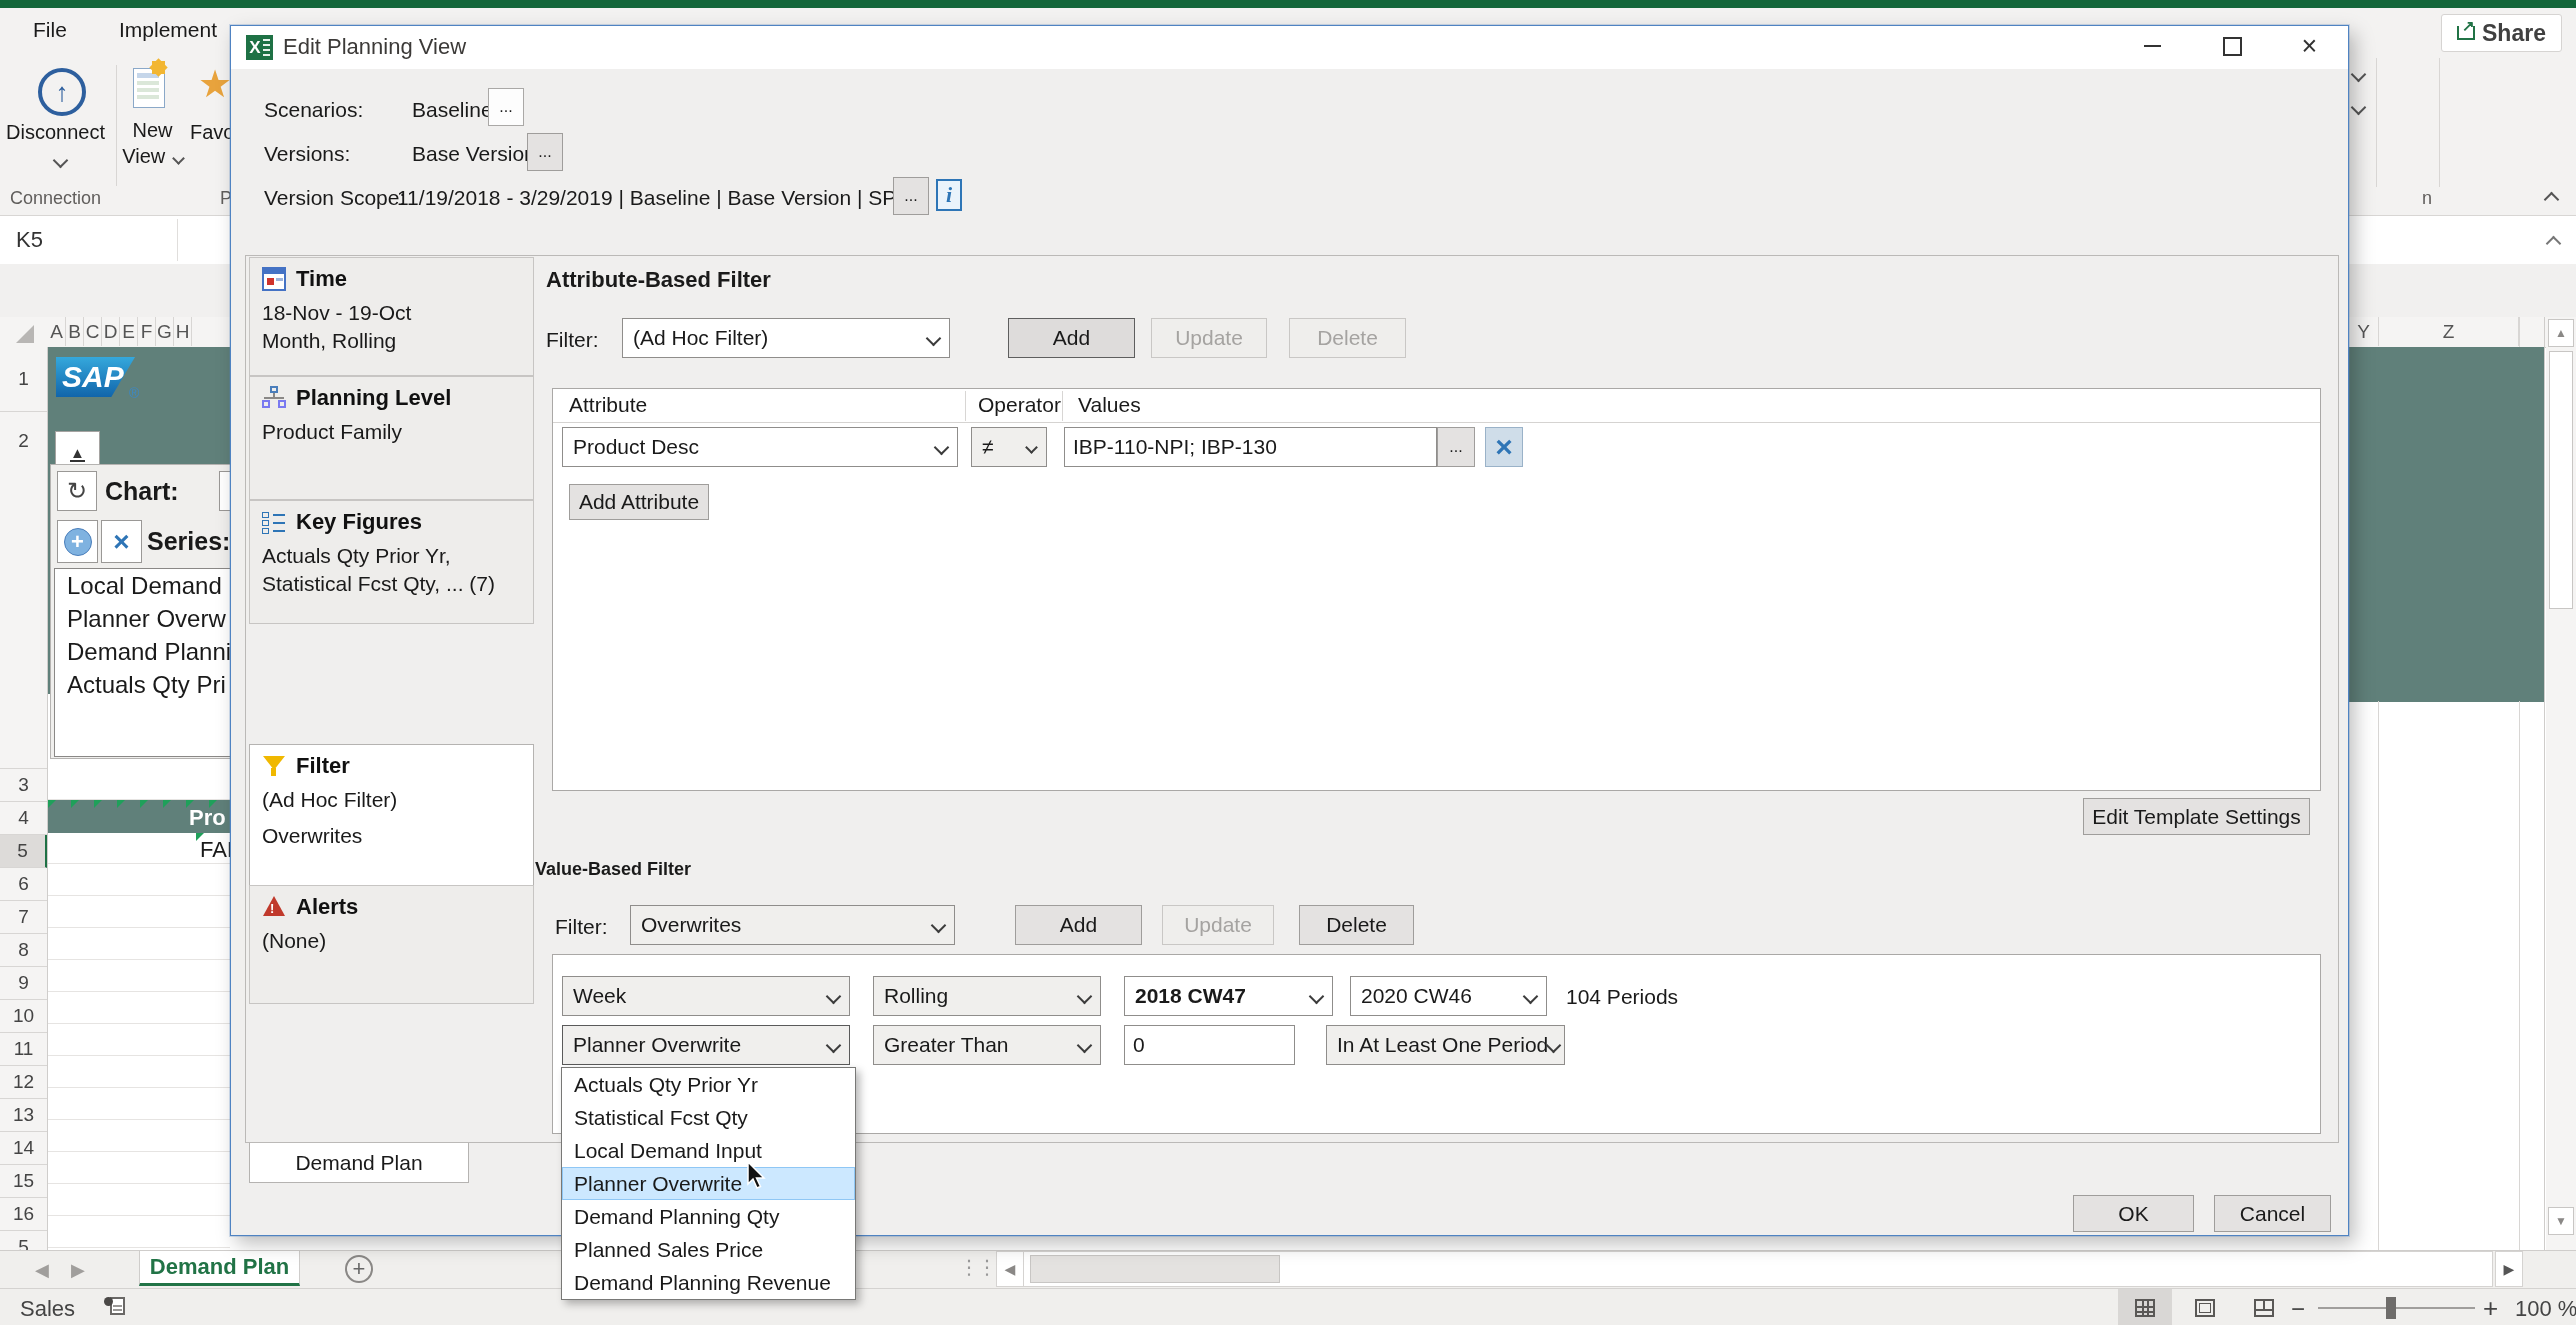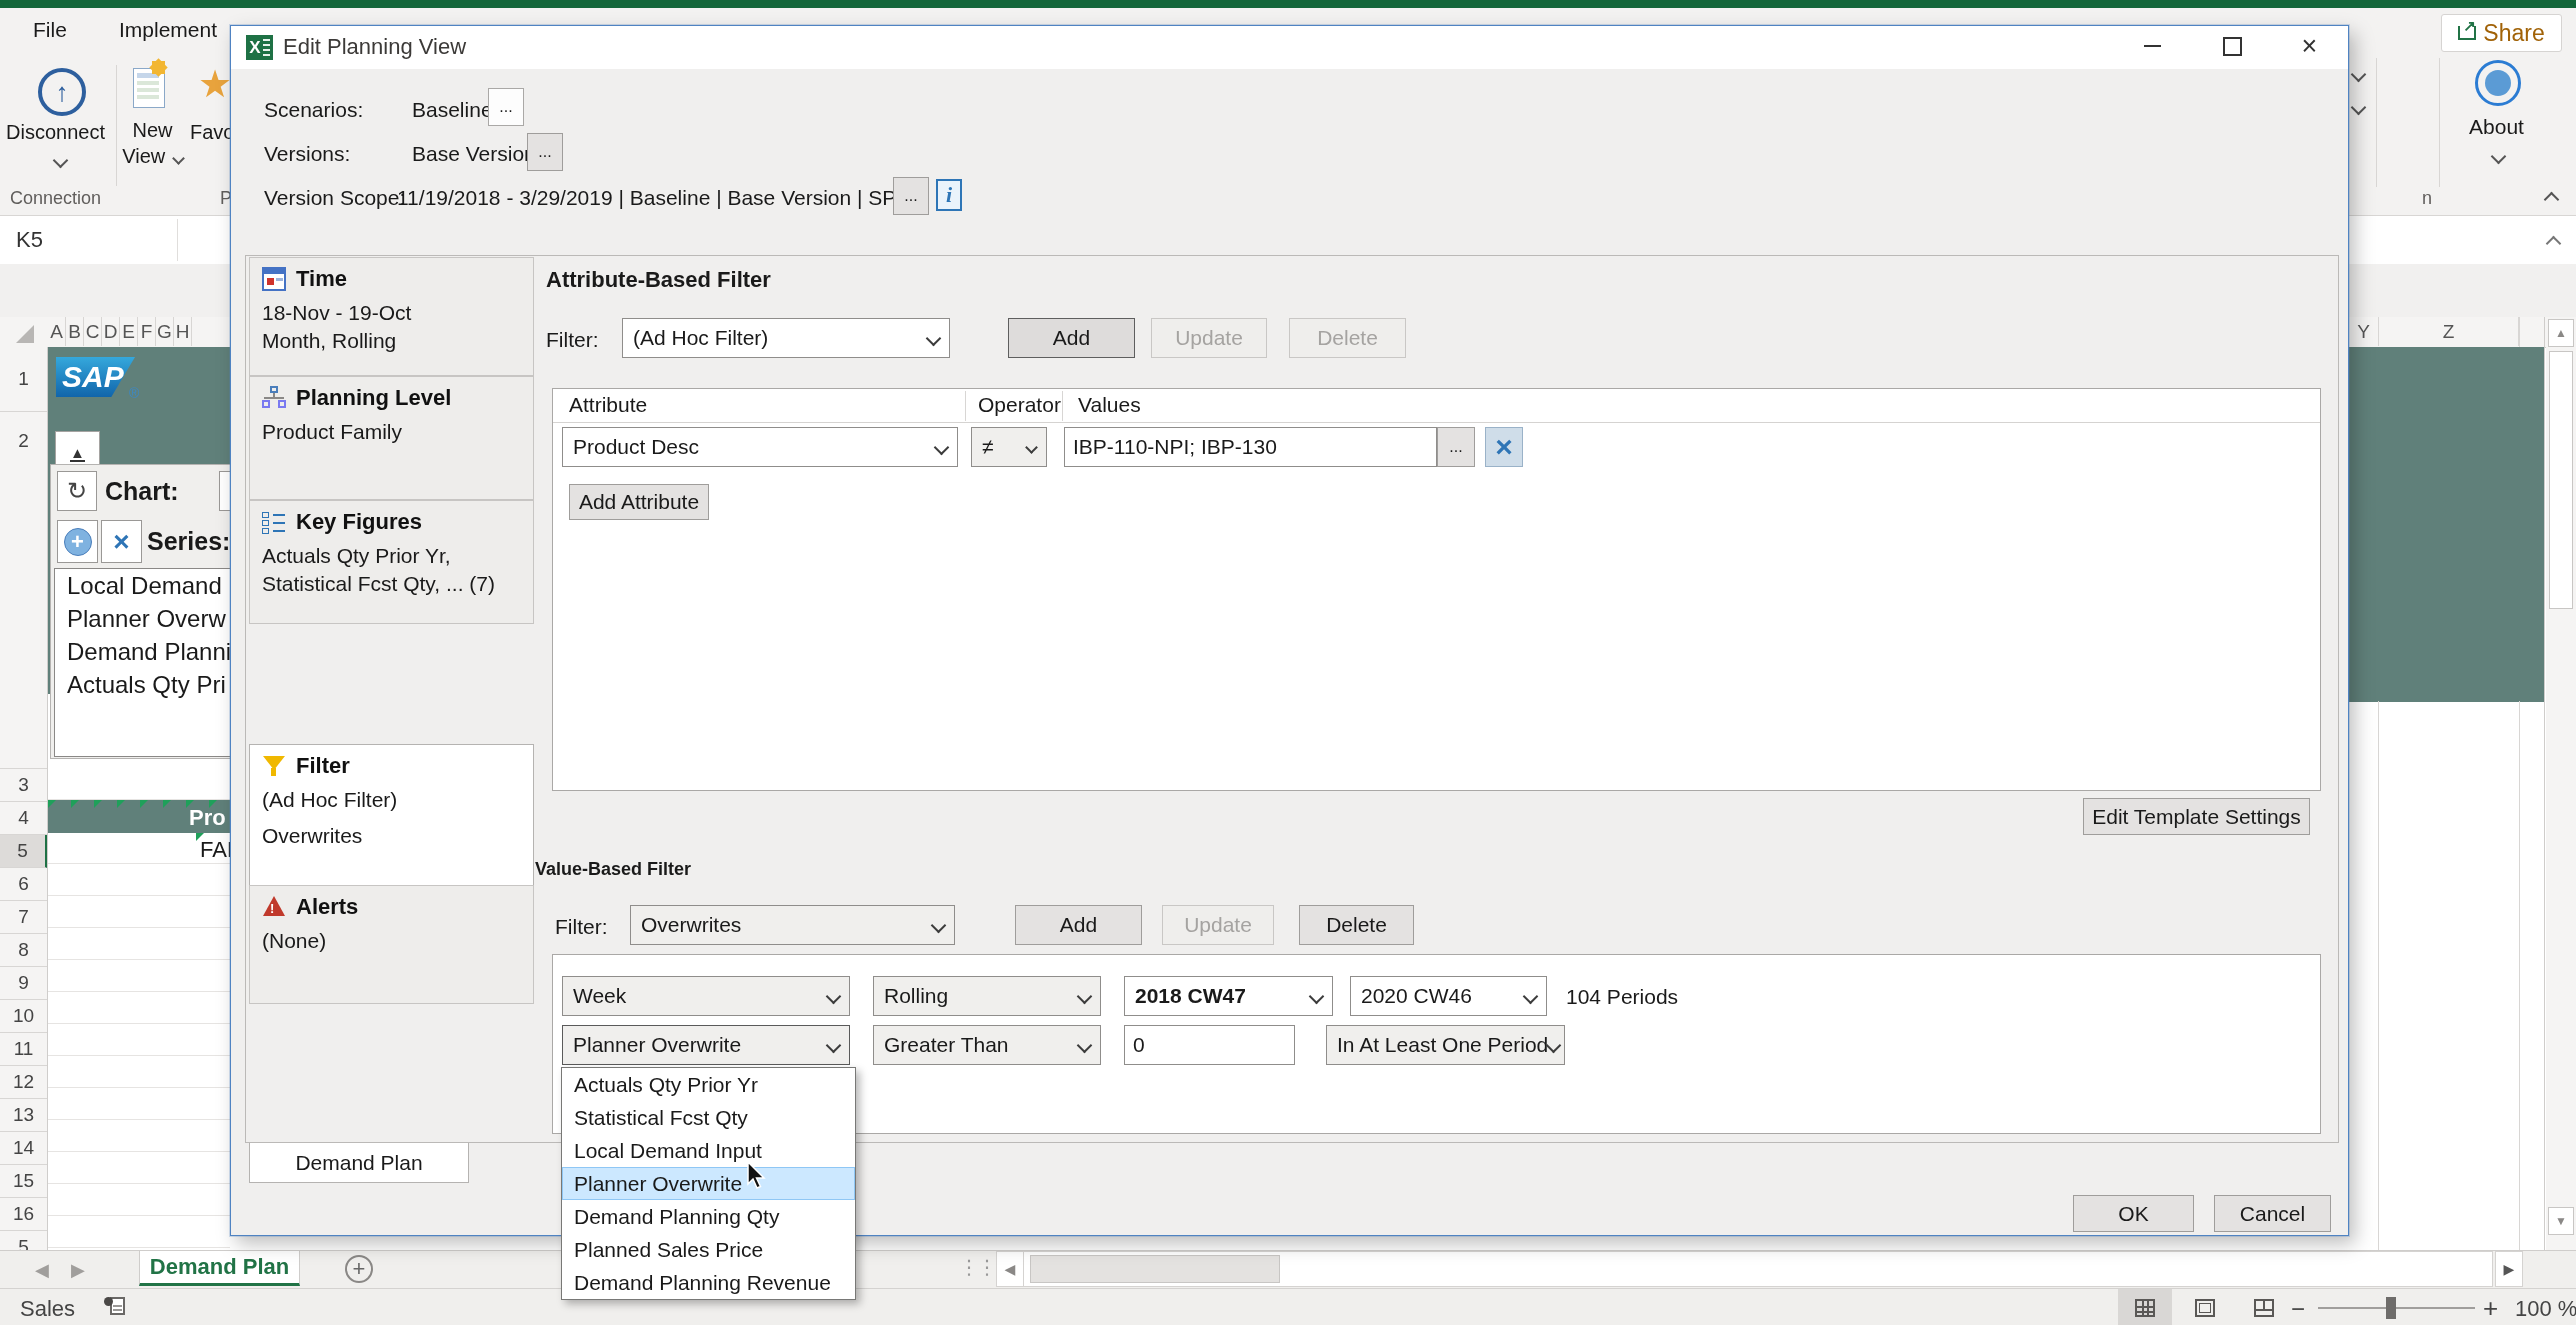--- a/index.html
+++ b/index.html
@@ -83,38 +83,30 @@
 
     <div class="abs" style="left:190px;top:52px;width:59px;height:129px;">
       <div class="abs" style="left:8px;top:2px;font-size:38px;color:#e8a33d;">★</div>
       <div class="lbl" style="left:0;top:61px;font-size:20px;">Favo</div>
     </div>
     <div class="lbl small" style="left:220px;top:180px;">P</div>
 
     <span class="chev" style="position:absolute;left:2353px;top:61px;border-color:#555;"></span>
     <span class="chev" style="position:absolute;left:2353px;top:94px;border-color:#555;"></span>
     <div class="vline" style="left:2376px;top:50px;height:129px;"></div>
-    <div class="abs" style="left:2445px;top:44px;width:103px;height:139px;">
-      <div class="abs" style="left:30px;top:8px;width:40px;height:40px;border:3px solid #2b7cd3;border-radius:50%;
-                  display:flex;align-items:center;justify-content:center;">
-        <div style="width:26px;height:26px;border-radius:50%;background:#5b9bd5;"></div>
-      </div>
-      <div class="lbl" style="left:0;top:63px;width:103px;text-align:center;font-size:21px;">About</div>
-      <span class="chev" style="position:absolute;left:48px;top:99px;border-color:#555;"></span>
-    </div>
     <div class="vline" style="left:2439px;top:50px;height:129px;"></div>
     <div class="lbl small" style="left:2422px;top:180px;">n</div>
     <span class="chev up" style="position:absolute;left:2546px;top:186px;border-color:#555;"></span>
 
     <div class="abs" style="left:2441px;top:6px;width:119px;height:36px;background:#fff;border:1px solid #d6d4d2;border-radius:3px;
                 display:flex;align-items:center;justify-content:center;gap:7px;">
       <span class="abs" style="position:static;display:inline-block;width:14px;height:12px;border:2px solid #217346;border-top:none;position:relative;">
         <span style="position:absolute;left:3px;top:-9px;color:#217346;font-size:15px;font-weight:bold;">↗</span>
       </span>
-      <span style="color:#a16207;font-weight:normal;font-size:23px;">Share</span>
+      <span style="color:#404040;font-weight:bold;font-size:23px;">Share</span>
     </div>
   </div>
 
   <div class="abs" style="left:0;top:216px;width:2576px;height:48px;background:#fff;border-bottom:1px solid #e0dedc;">
     <div class="abs" style="left:0;top:3px;width:161px;height:42px;background:#fff;border-right:1px solid #e0dedc;
                 display:flex;align-items:center;padding-left:16px;font-size:22px;color:#333;">
       <span>K5</span>
     </div>
     <span class="chev up" style="position:absolute;left:2548px;top:22px;border-color:#777;"></span>
   </div>

